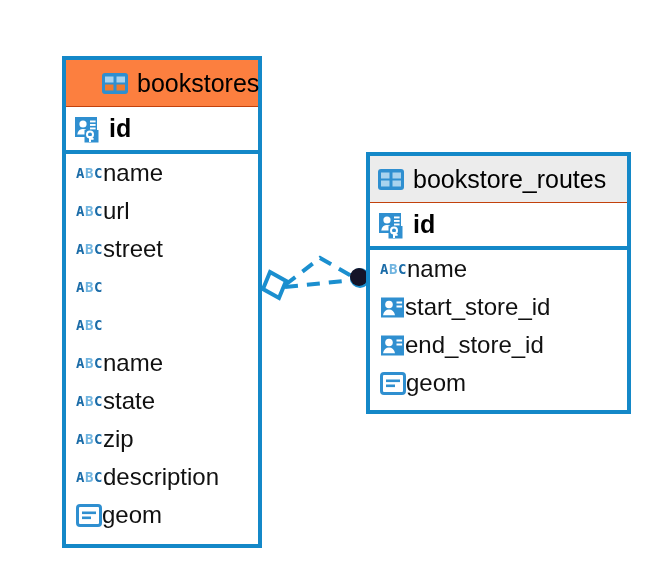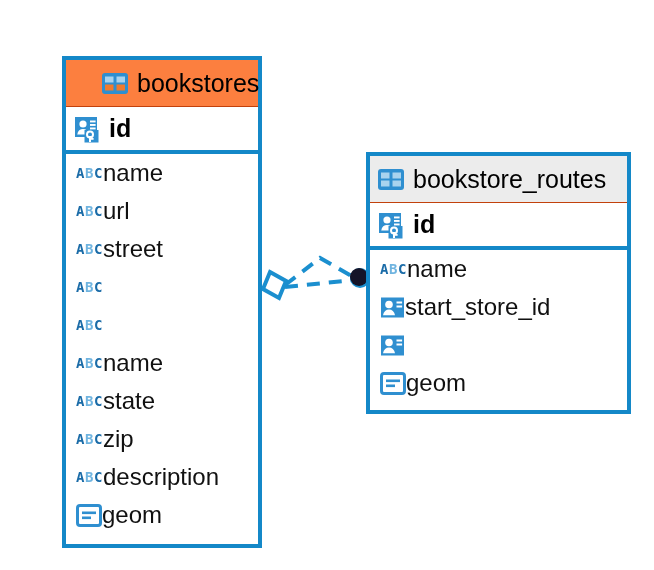--- a/index.html
+++ b/index.html
@@ -287,20 +287,21 @@
     <div class="field-row">
       <span class="icon ico-fk">
         <svg viewBox="0 0 25 25" width="25" height="25" xmlns="http://www.w3.org/2000/svg">
           <rect x="1" y="2.5" width="23" height="20" fill="#2f8fd0"></rect>
           <circle cx="9" cy="9.5" r="3.8" fill="#ffffff"></circle>
           <path d="M3 20.2c0.6-3.8 3.1-5.7 6-5.7s5.4 1.9 6 5.7z" fill="#ffffff"></path>
           <rect x="16.5" y="6.5" width="5.6" height="2" fill="#ffffff"></rect>
           <rect x="16.5" y="10.5" width="5.6" height="2" fill="#ffffff"></rect>
         </svg>
       </span>
+      <span class="field-label">end_store_id</span>
     </div>
 
     <div class="field-row">
       <span class="icon ico-geom">
         <svg viewBox="0 0 26 23" width="26" height="23" xmlns="http://www.w3.org/2000/svg">
           <rect x="1.5" y="1.5" width="23" height="20" rx="2.5" fill="#ffffff" stroke="#2f8fd0" stroke-width="3"></rect>
           <rect x="6" y="7.5" width="14" height="2.6" fill="#2f8fd0"></rect>
           <rect x="6" y="12.5" width="9" height="2.6" fill="#2f8fd0"></rect>
         </svg>
       </span>

